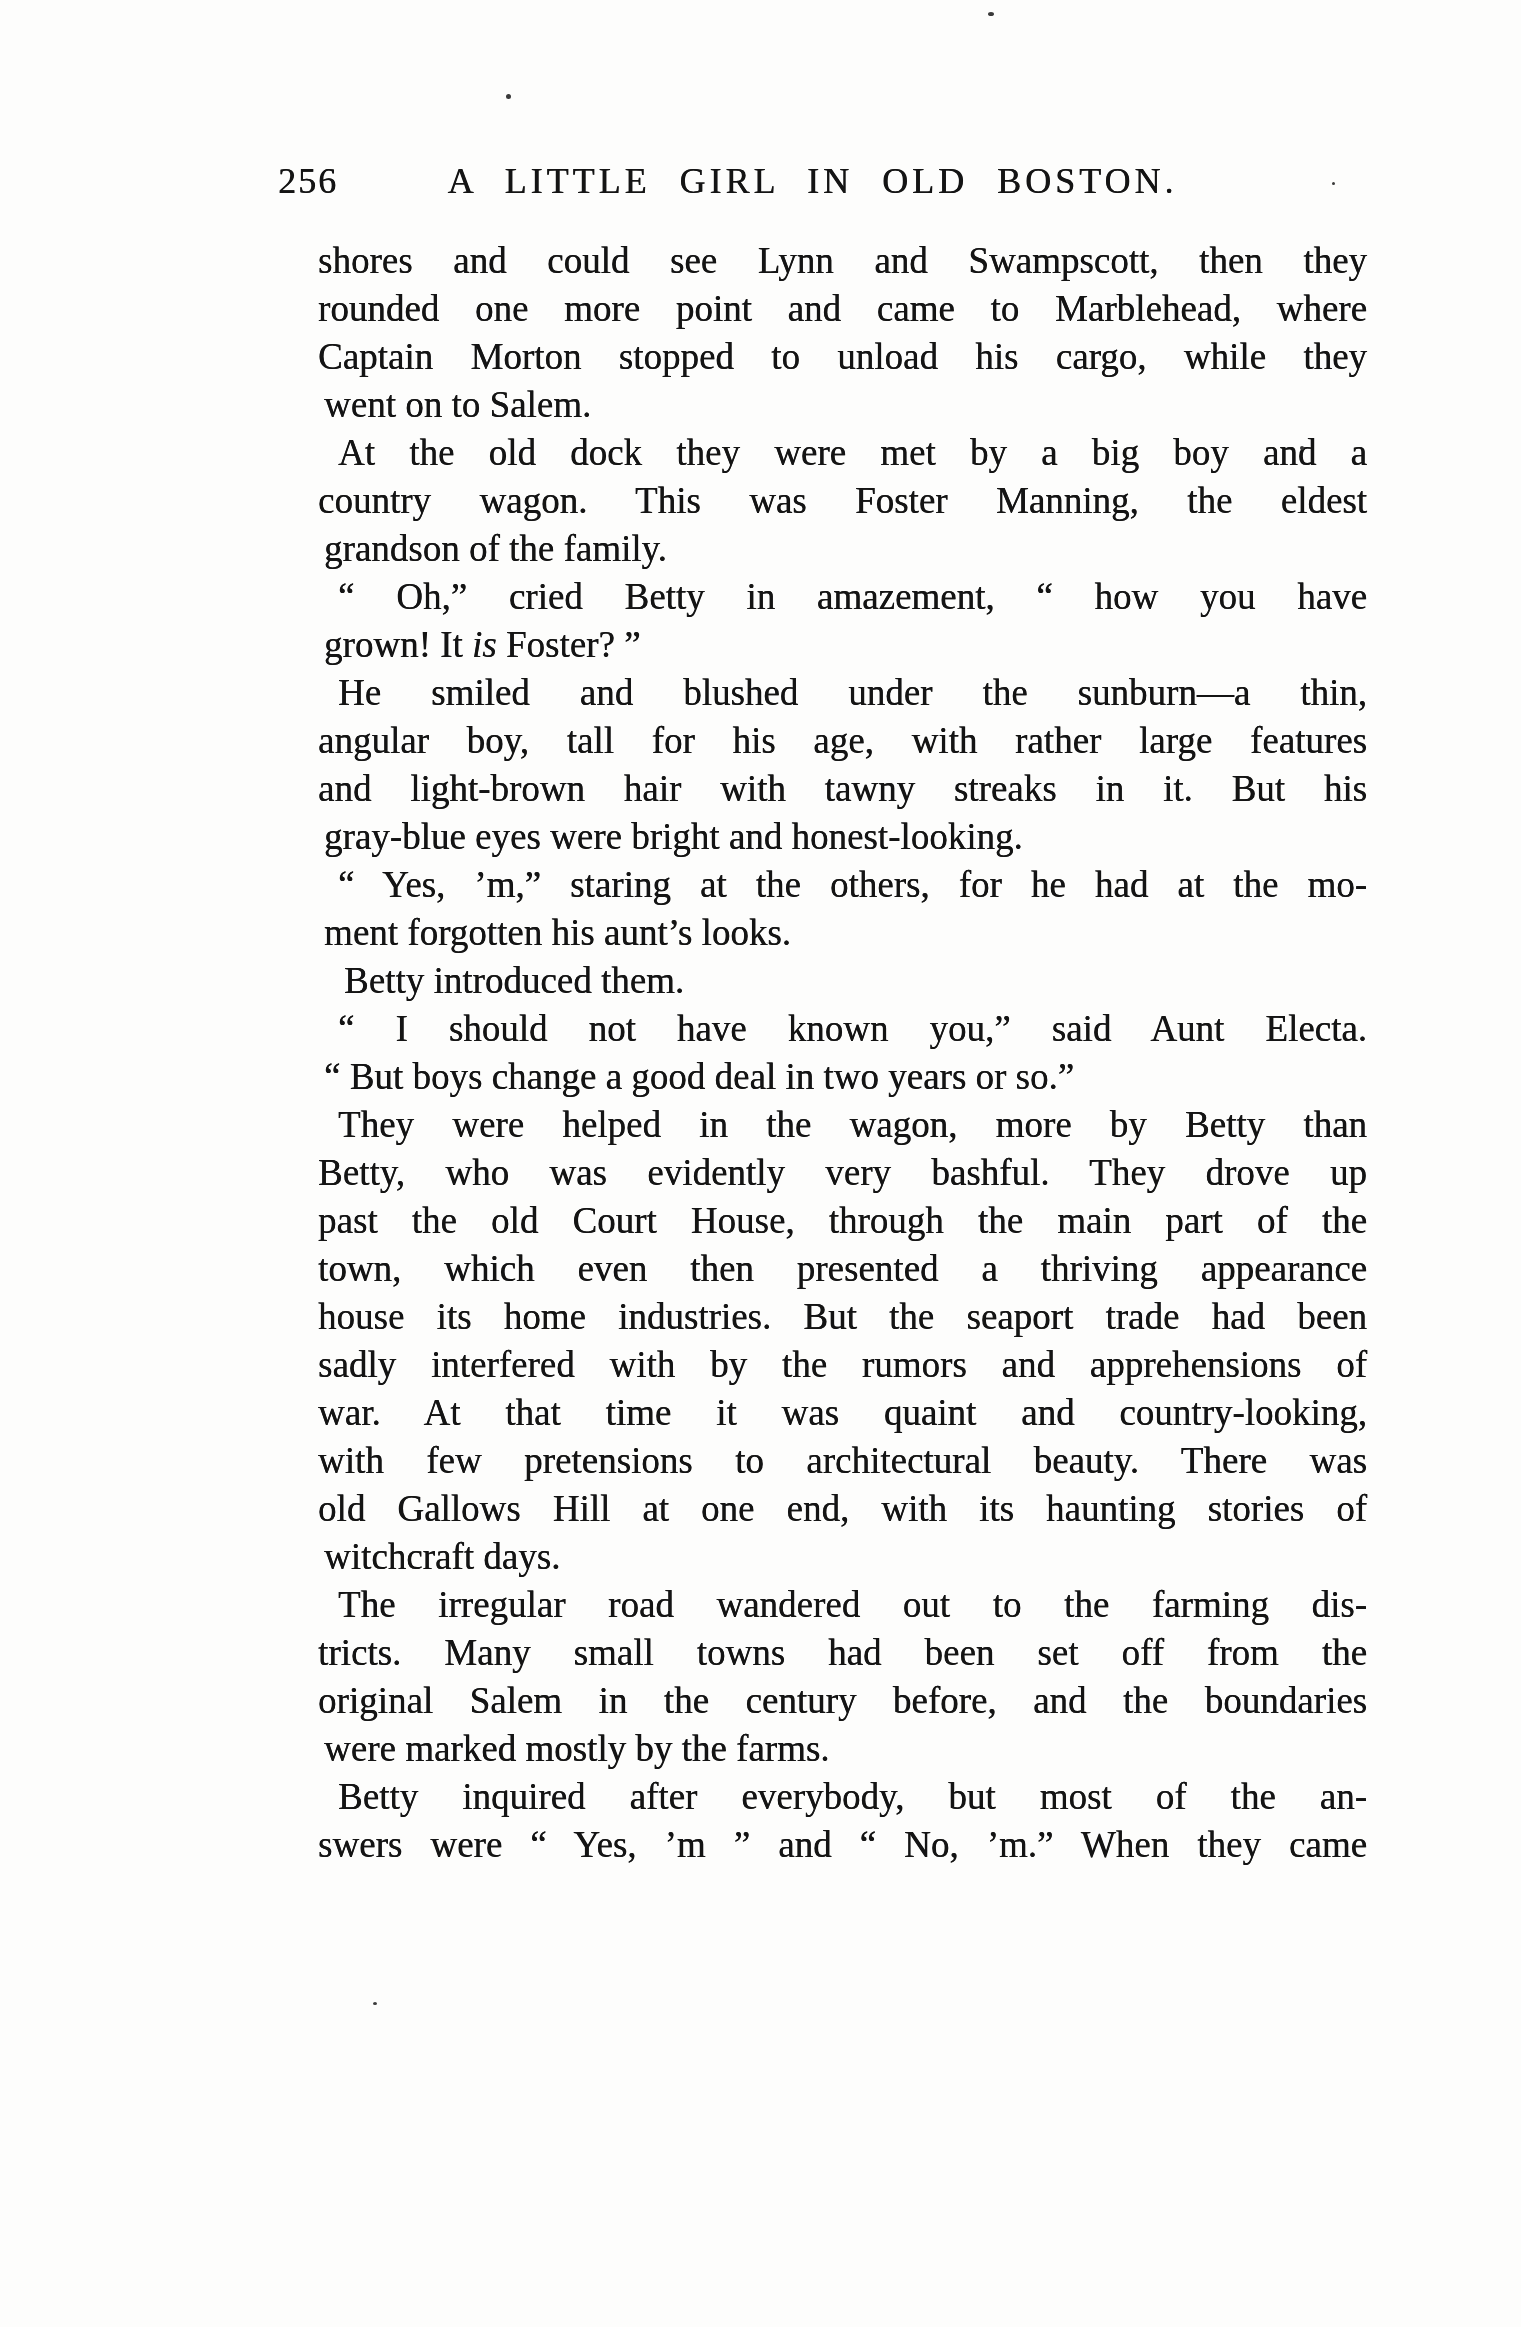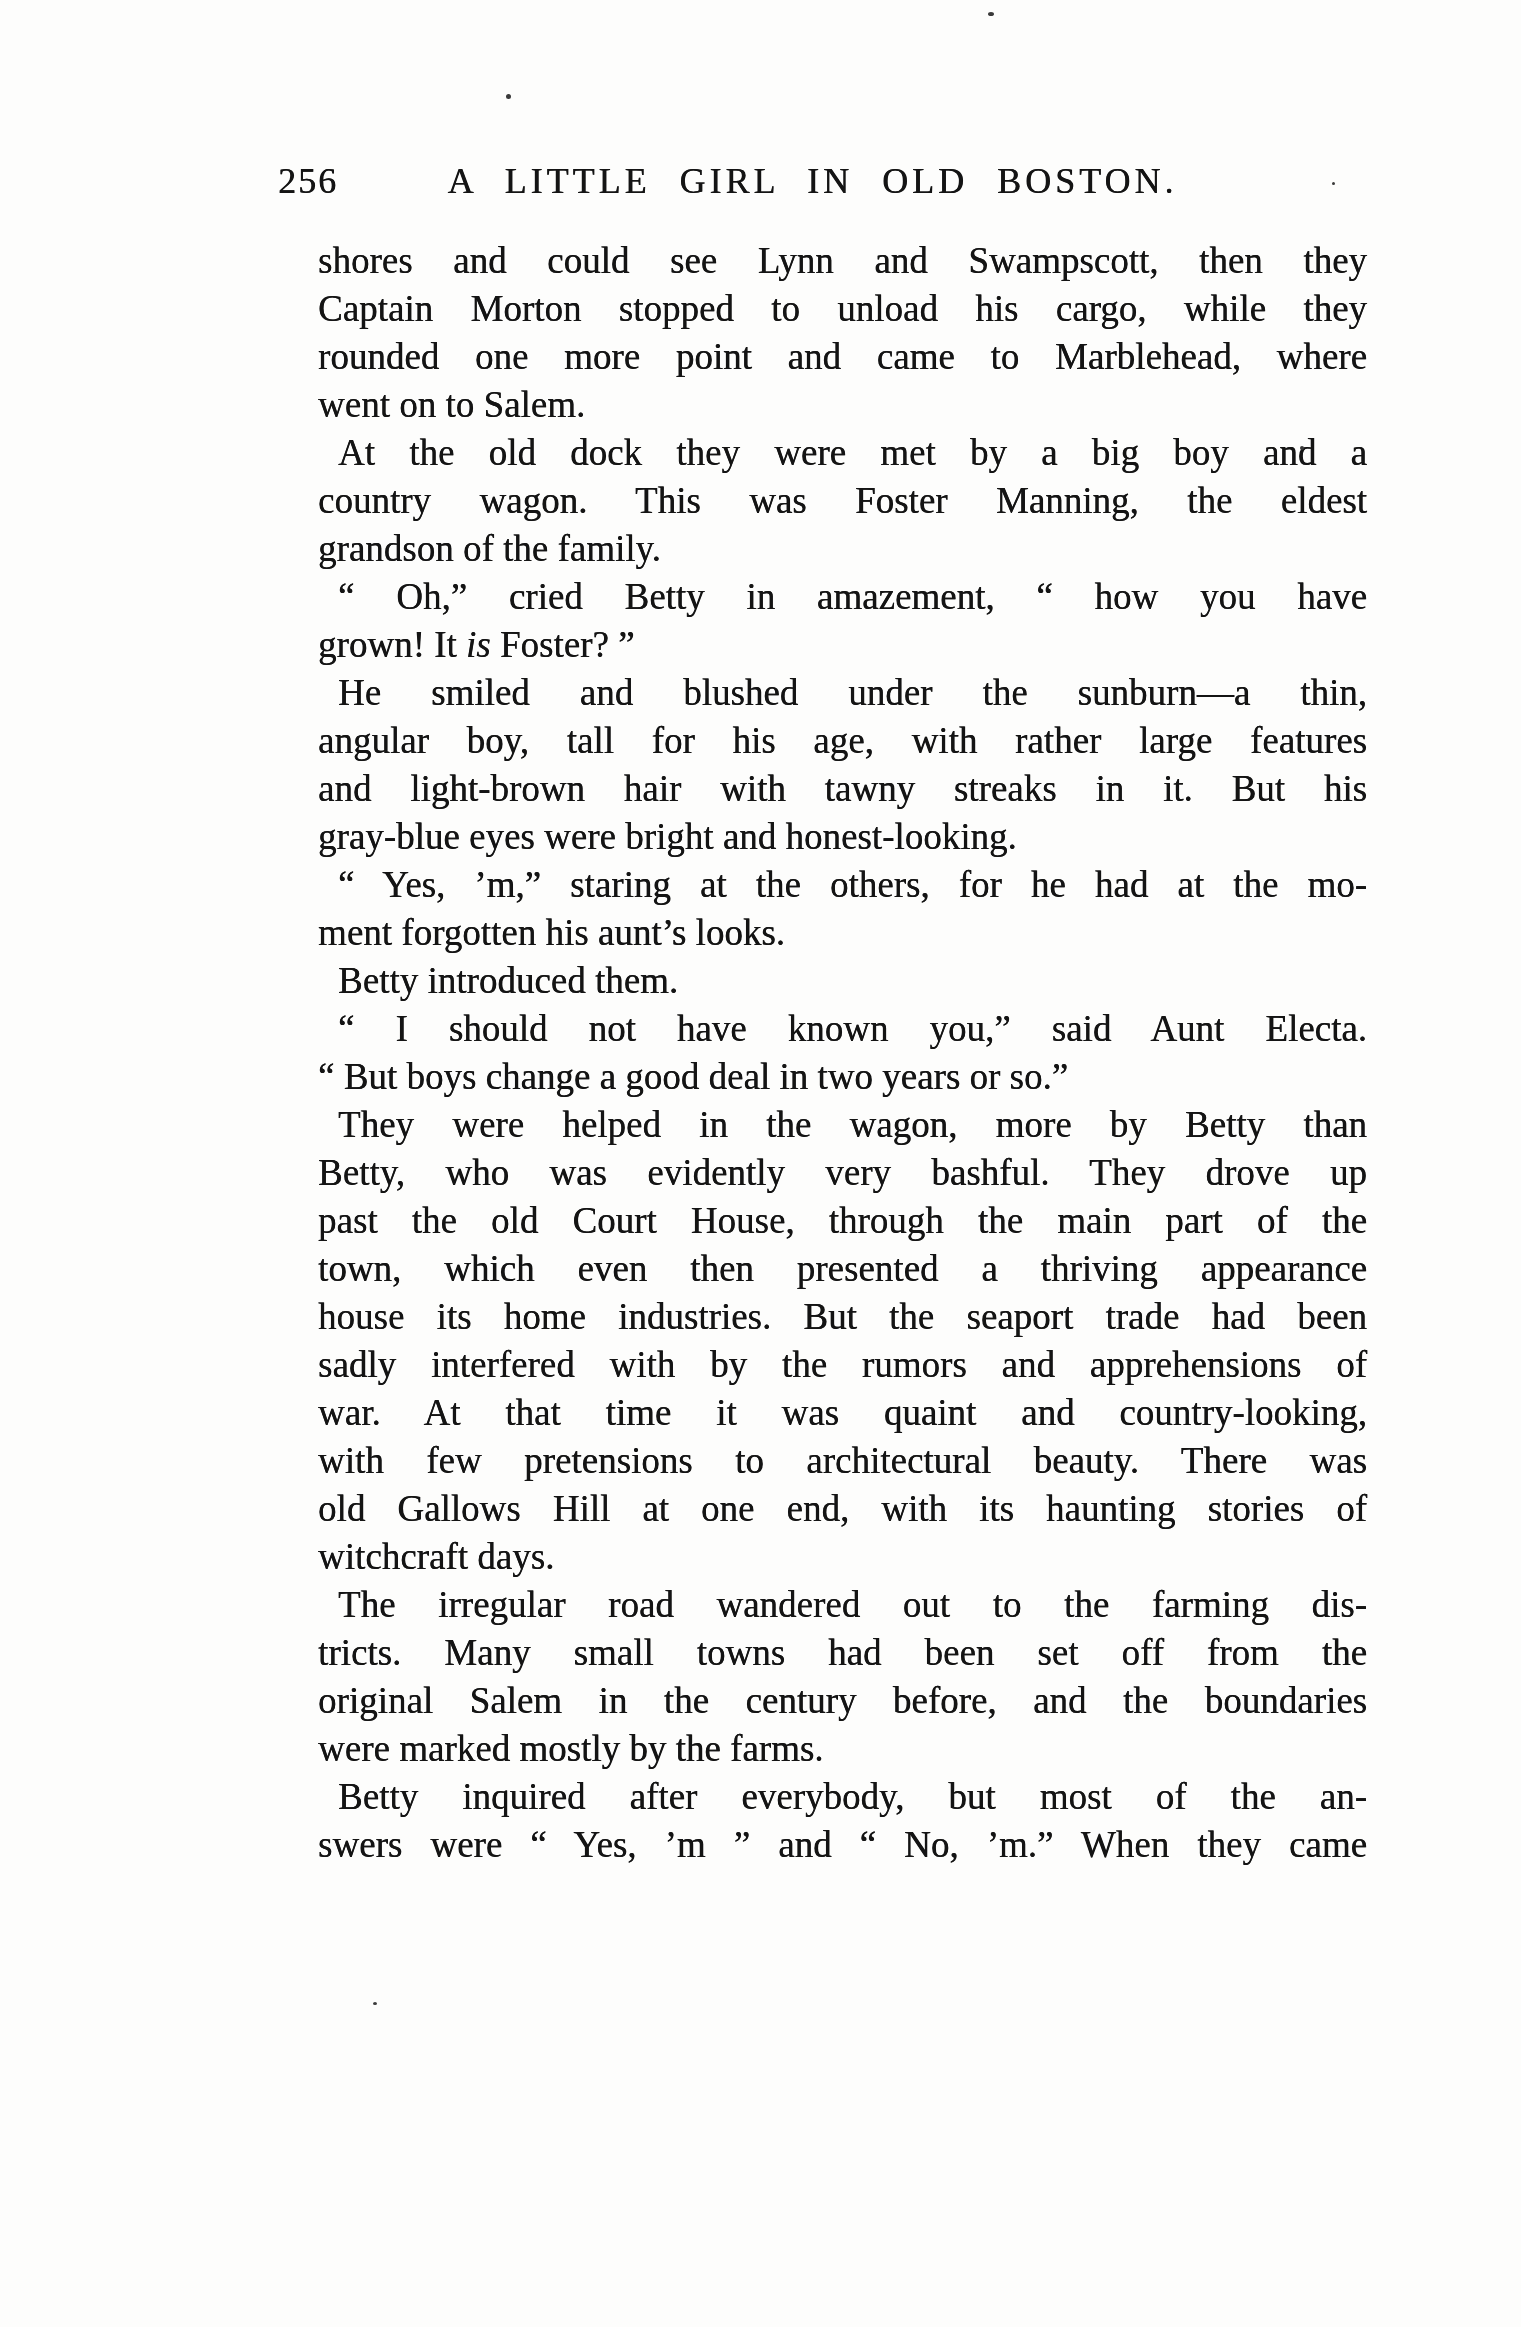--- a/index.html
+++ b/index.html
@@ -42,21 +42,21 @@
     top: 237px; left: 318px; width: 1049px;
     font-size: 37px;
     line-height: 48px;
     text-shadow: 0.35px 0 0 currentColor;
   }
   .line {
     text-align: justify;
     text-align-last: justify;
     height: 48px;
   }
-  .line.last { text-align-last: left; }
+  .line.last { text-align-last: left; margin-left: 6px; }
   .line.indent { text-indent: 20px; }
   .line em { font-style: italic; }
 
   
   .speck {
     position: absolute;
     background: #3a3a3a;
     border-radius: 50%;
   }
 </style>
@@ -65,22 +65,22 @@
 
 <div class="scan-page">
 
   <header class="page-header">
     <span class="page-number">256</span>
     <span class="page-title">A LITTLE GIRL IN OLD BOSTON.</span>
   </header>
 
   <main class="page-body">
       <div class="line">shores and could see Lynn and Swampscott, then they</div>
+      <div class="line">rounded one more point and came to Marblehead, where</div>
       <div class="line">Captain Morton stopped to unload his cargo, while they</div>
-      <div class="line">rounded one more point and came to Marblehead, where</div>
       <div class="line last">went on to Salem.</div>
       <div class="line indent">At the old dock they were met by a big boy and a</div>
       <div class="line">country wagon. This was Foster Manning, the eldest</div>
       <div class="line last">grandson of the family.</div>
       <div class="line indent">“ Oh,” cried Betty in amazement, “ how you have</div>
       <div class="line last">grown! It <em>is</em> Foster? ”</div>
       <div class="line indent">He smiled and blushed under the sunburn—a thin,</div>
       <div class="line">angular boy, tall for his age, with rather large features</div>
       <div class="line">and light-brown hair with tawny streaks in it. But his</div>
       <div class="line last">gray-blue eyes were bright and honest-looking.</div>

